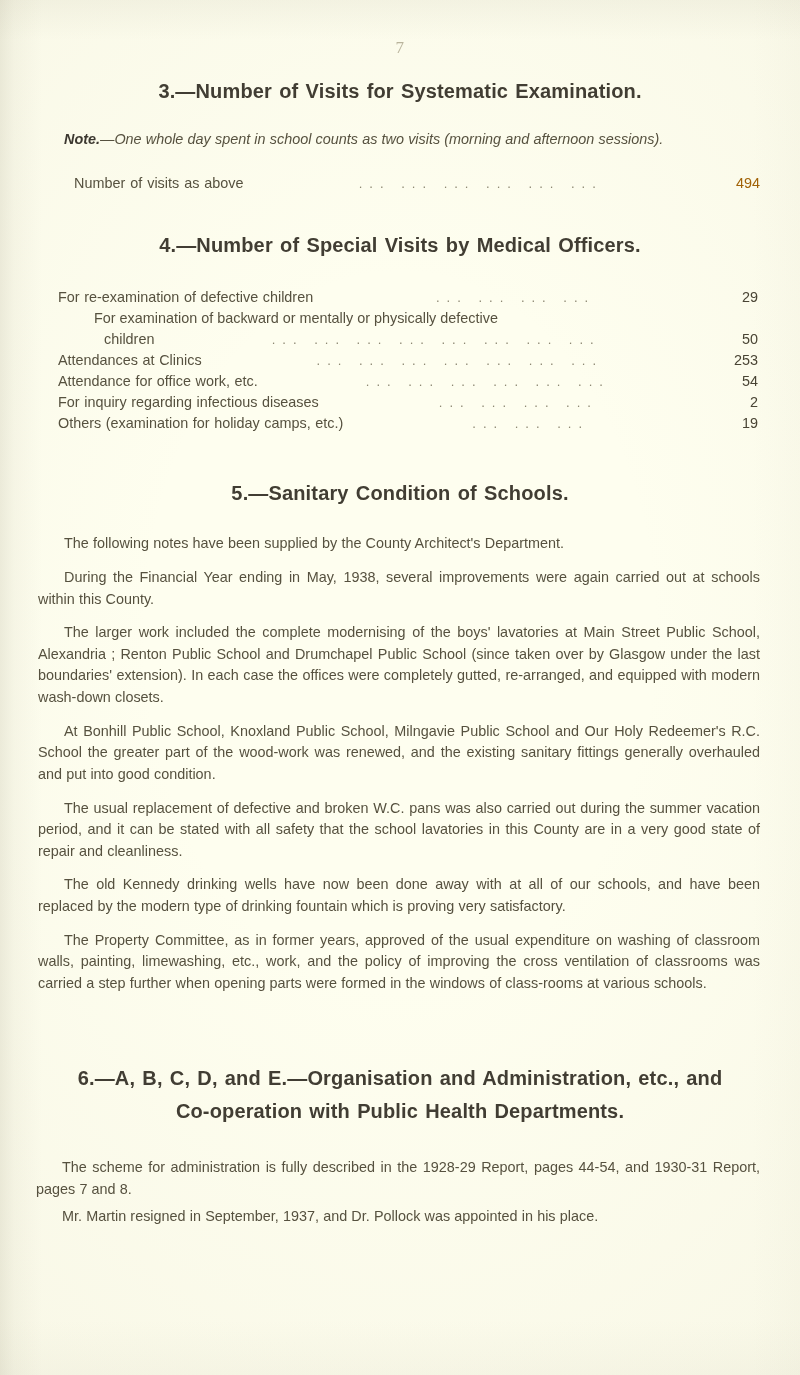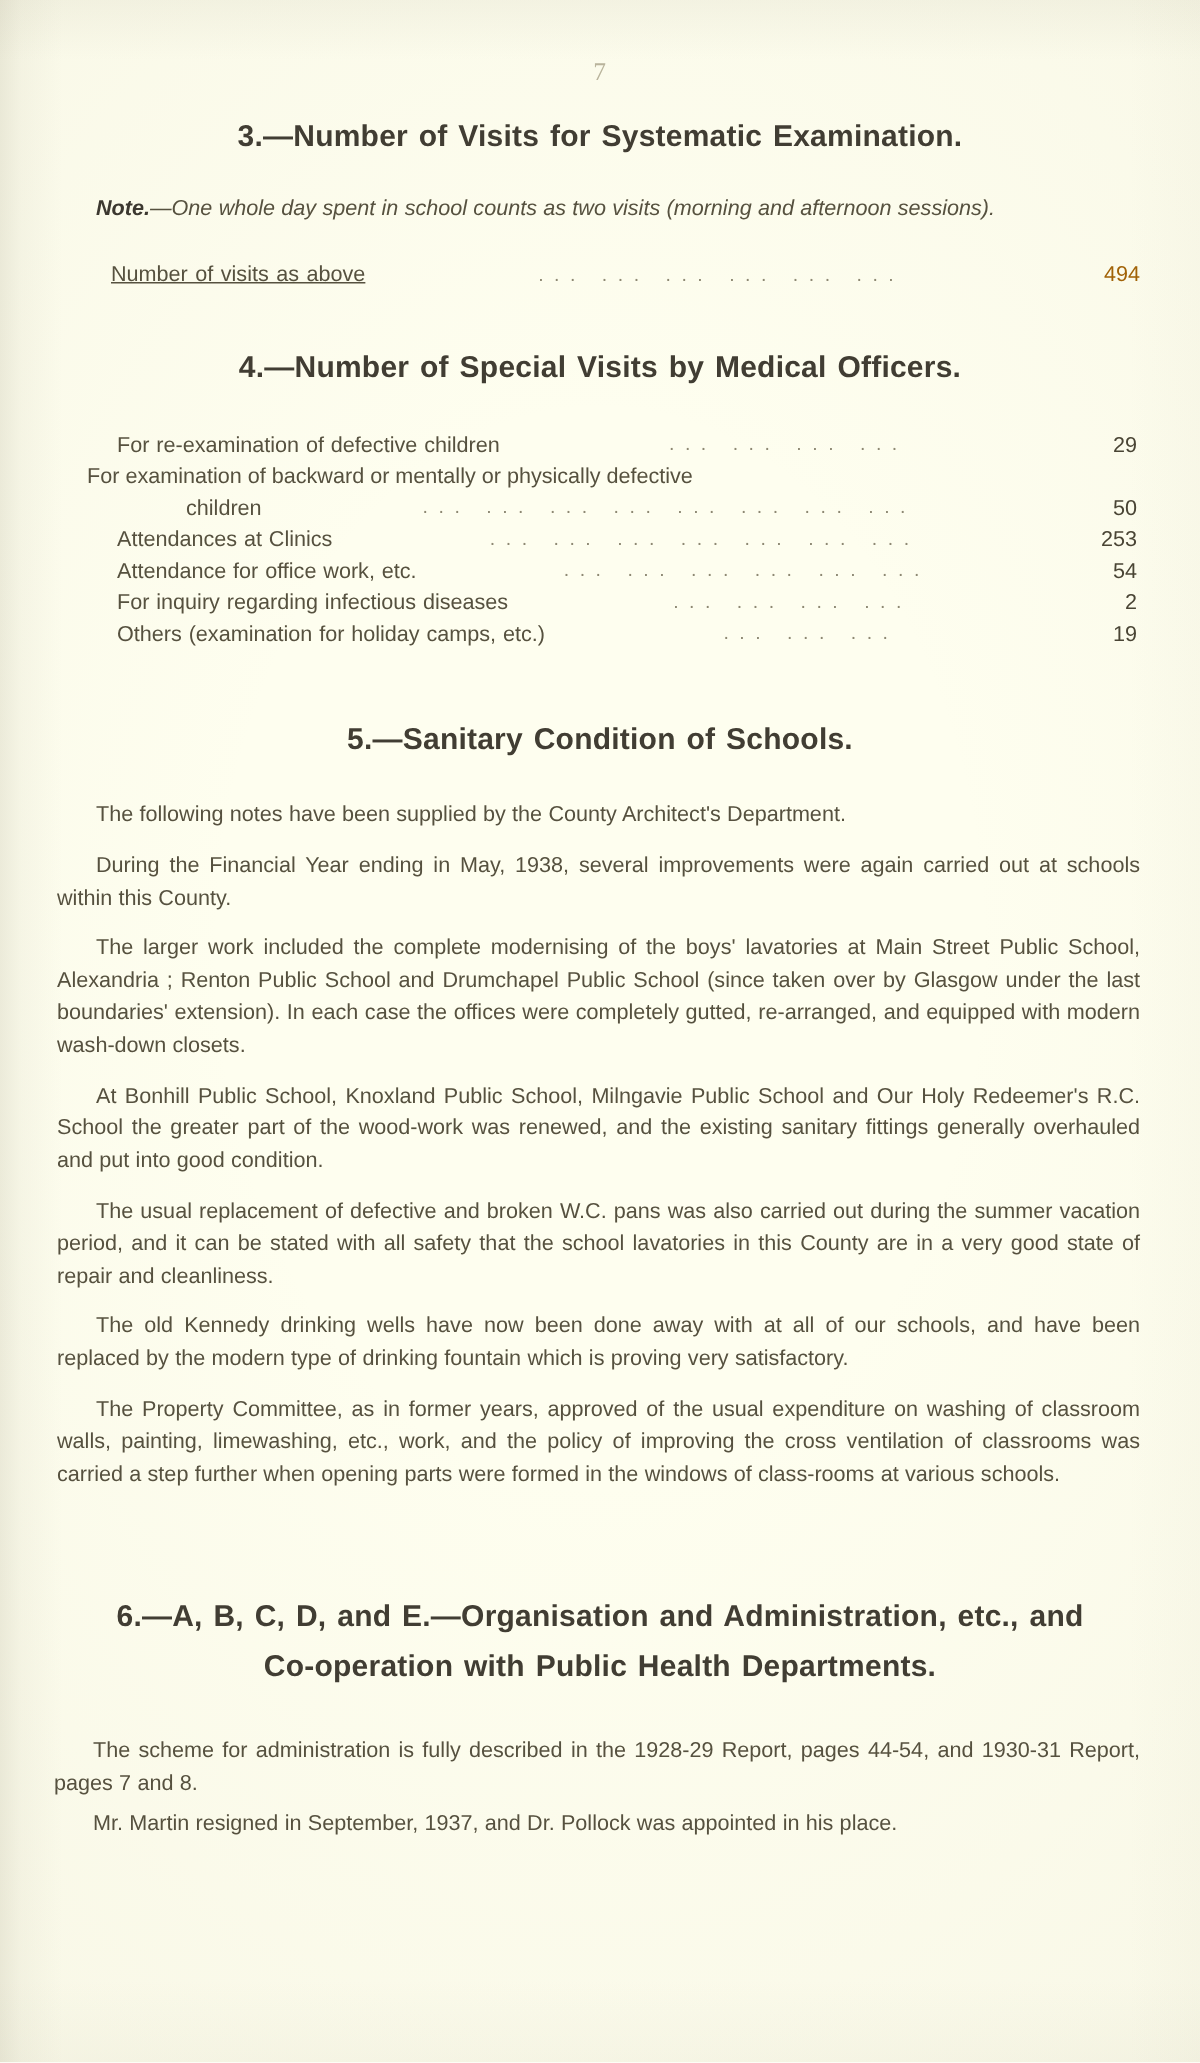--- a/index.html
+++ b/index.html
@@ -108,21 +108,21 @@
 
   .lead-line {
     font-size: 14.4px;
     line-height: 1.50;
     color: #56513f;
     display: flex;
     align-items: baseline;
     margin-top: 22px;
     padding-left: 36px;
   }
-  .lead-line .lbl { white-space: nowrap; word-spacing: 1px; text-decoration: underline; }
+  .lead-line .lbl { white-space: nowrap; word-spacing: 1px; }
   .lead-line .dots {
     flex: 1 1 auto;
     margin: 0 6px;
     overflow: hidden;
     white-space: nowrap;
     color: #8d8873;
     font-size: 13px;
     letter-spacing: 7px;
     text-align: center;
   }
@@ -134,25 +134,24 @@
   }
 
   
   .vlist {
     margin-top: 30px;
     padding-left: 20px;
     padding-right: 2px;
   }
   .vrow {
     display: flex;
-    align-items: flex-start;
+    align-items: flex-end;
     font-size: 14.4px;
     line-height: 1.46;
     color: #56513f;
-    margin-left: 20px;
   }
   .vrow .lbl { white-space: nowrap; word-spacing: 0.6px; }
   .vrow .lbl.sub { padding-left: 46px; }
   .vrow .dots {
     flex: 1 1 auto;
     margin: 0 5px;
     overflow: hidden;
     white-space: nowrap;
     color: #8d8873;
     font-size: 13px;
@@ -163,20 +162,21 @@
     white-space: nowrap;
     min-width: 40px;
     text-align: right;
     color: #494434;
   }
   .vfull {
     font-size: 14.4px;
     line-height: 1.46;
     color: #56513f;
     white-space: nowrap;
+    margin-left: 36px;
   }
 
   .sec5-body { margin-top: 28px; }
   .sec6-body { margin-top: 30px; padding-left: 36px; }
   .sec6-body p.para + p.para { margin-top: 6px; }
 </style>
 </head>
 <body>
 
 <div class="page">

